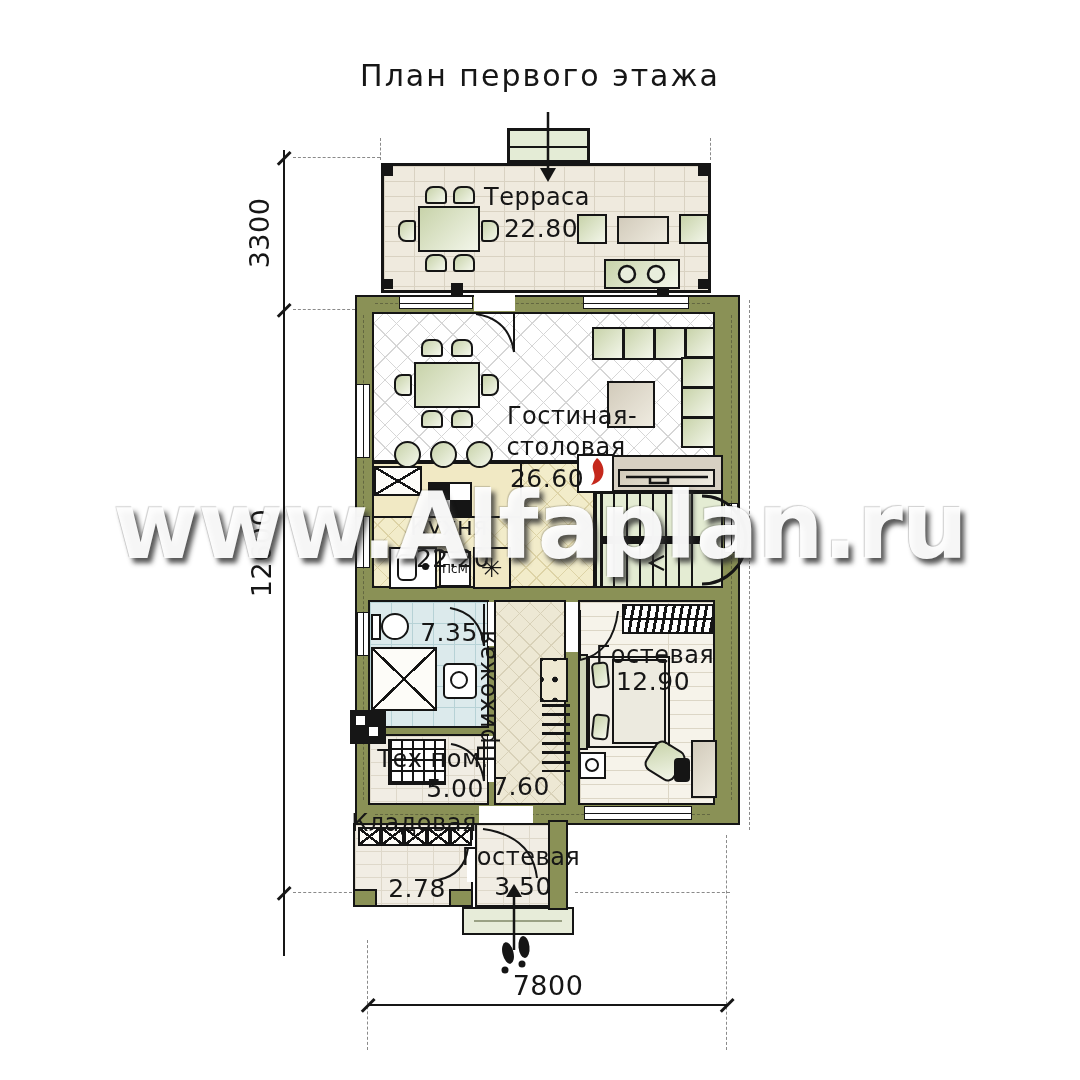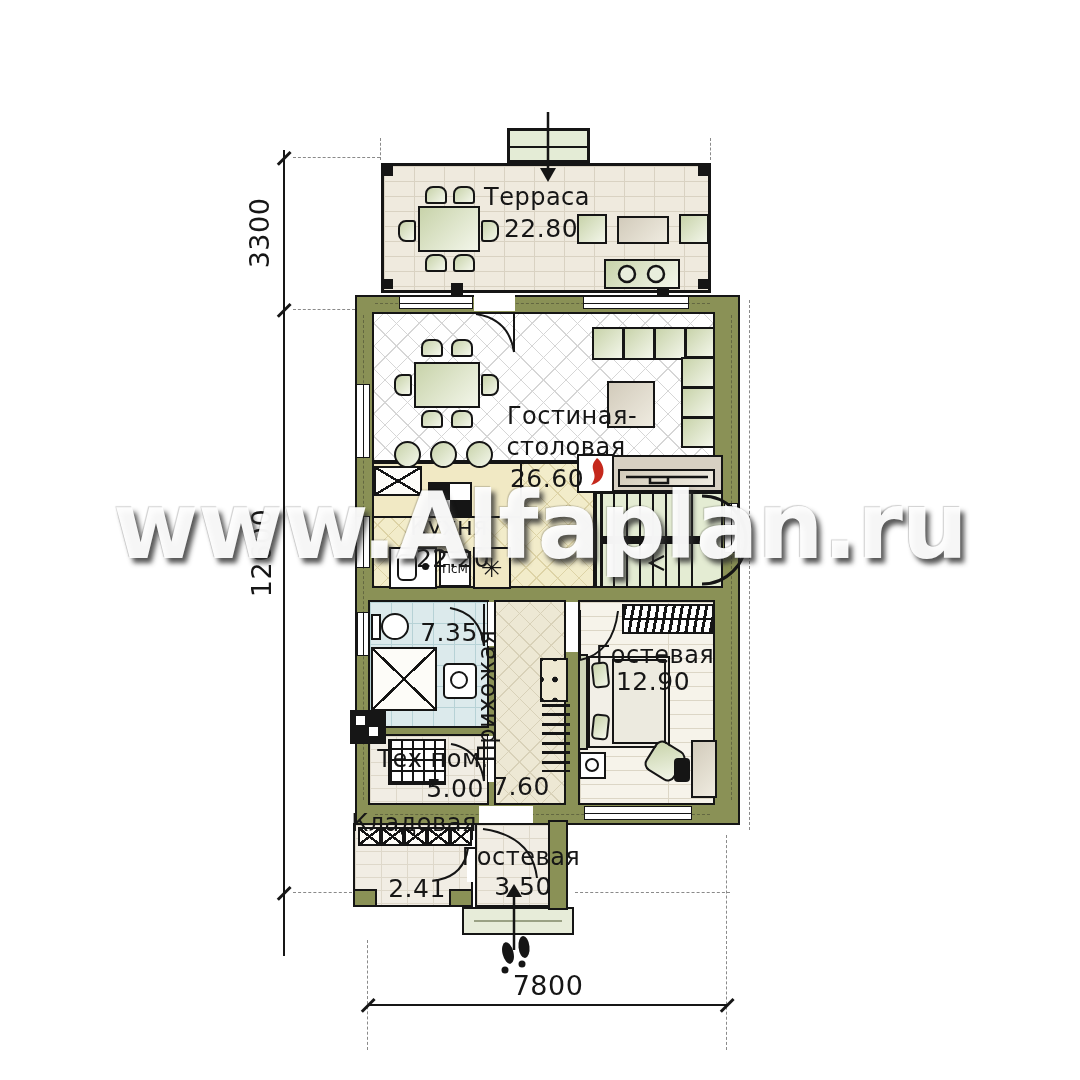--- a/index.html
+++ b/index.html
@@ -72,20 +72,21 @@
          font-size:93px;letter-spacing:-1px;color:rgba(255,255,255,0.95);z-index:30;
          text-shadow:4px 5px 5px rgba(45,45,45,0.8),-1px -1px 1px rgba(0,0,0,0.18)}
   .small-label{position:absolute;z-index:9;display:flex;align-items:center;justify-content:center;
          box-sizing:border-box;border:2px solid #151515}
 </style>
 </head>
 <body>
 
 <div class="canvas">
 
+  <div class="title">План первого этажа</div>
 
   <div class="abs" style="left:507px;top:128px;width:83px;height:35px;border:3px solid #151515;background:#e4ecd6;z-index:2">
     <div class="abs" style="left:0;top:15px;width:77px;height:2px;background:#151515"></div>
   </div>
 
   <div class="floor brick" style="left:381px;top:163px;width:330px;height:130px;border-width:3px"></div>
   <div class="post" style="left:383px;top:166px;width:10px;height:10px"></div>
   <div class="post" style="left:698px;top:166px;width:10px;height:10px"></div>
   <div class="post" style="left:383px;top:279px;width:10px;height:10px"></div>
   <div class="post" style="left:698px;top:279px;width:10px;height:10px"></div>
@@ -281,21 +282,21 @@
   <div class="lbl vtext" style="left:487px;top:696px">Прихожая</div>
   <div class="lbl area" style="left:521px;top:772px">7.60</div>
 
   <div class="lbl" style="left:655px;top:641px">Гостевая</div>
   <div class="lbl area" style="left:653px;top:667px">12.90</div>
 
   <div class="lbl" style="left:433px;top:745px">Тех пом.</div>
   <div class="lbl area" style="left:455px;top:774px">5.00</div>
 
   <div class="lbl" style="left:414px;top:809px">Кладовая</div>
-  <div class="lbl area" style="left:417px;top:874px">2.41</div>
+  <div class="lbl area" style="left:417px;top:874px">2.78</div>
 
   <div class="lbl" style="left:521px;top:843px">Гостевая</div>
   <div class="lbl area" style="left:523px;top:872px">3.50</div>
 
   <div class="dimline" style="left:283px;top:150px;width:2px;height:806px"></div>
   <div class="tick" style="left:275px;top:157px"></div>
   <div class="tick" style="left:275px;top:309px"></div>
   <div class="tick" style="left:275px;top:892px"></div>
   <div class="lbl dim vtext" style="left:259px;top:233px">3300</div>
   <div class="lbl dim vtext" style="left:261px;top:553px">12600</div>

